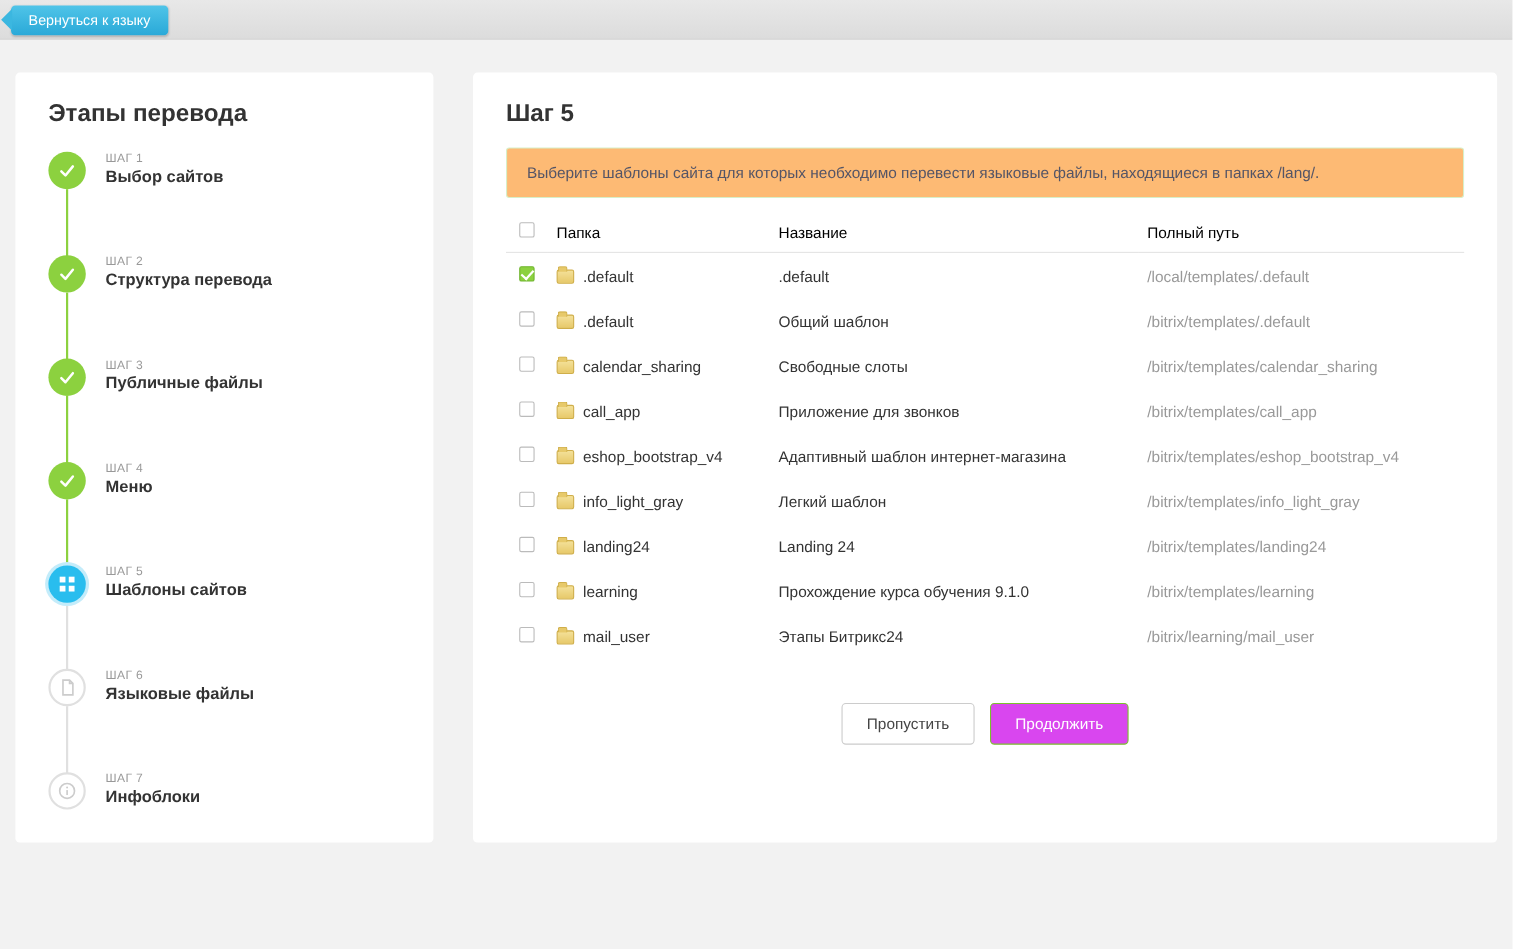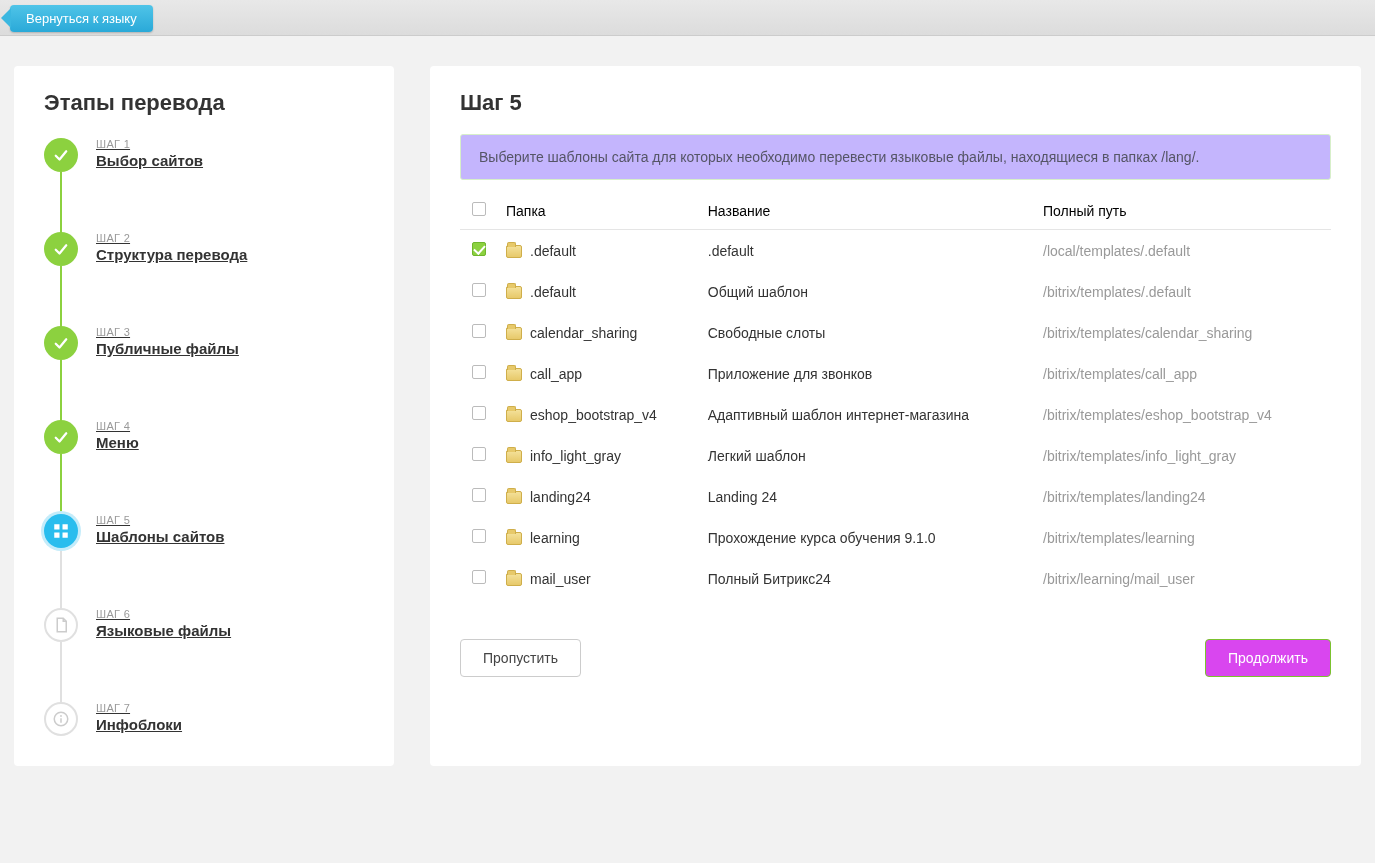--- a/index.html
+++ b/index.html
@@ -13,21 +13,21 @@
   }
   .back-btn::before {
     content: ''; position: absolute; left: -9px; top: 3px; width: 0; height: 0;
     border-top: 10px solid transparent; border-bottom: 10px solid transparent;
     border-right: 10px solid #3bb7e0;
   }
   .page { display: flex; gap: 36px; padding: 30px 14px; max-width: 1375px; }
   .sidebar { width: 380px; background: #fff; border-radius: 4px; padding: 24px 30px 30px; }
   .sidebar h2 { font-size: 22px; font-weight: 600; color: #333; margin-bottom: 22px; }
   .steps { list-style: none; position: relative; }
-  .step { display: flex; align-items: flex-start; position: relative; padding-bottom: 60px; text-decoration: underline; }
+  .step { display: flex; align-items: flex-start; position: relative; padding-bottom: 60px; }
   .step:last-child { padding-bottom: 0; }
   .step .line {
     position: absolute; left: 16px; top: 34px; bottom: -2px; width: 2px; background: #8cd13f;
   }
   .step.before-current .line { background: #8cd13f; }
   .step.after-current .line, .step.inactive .line { background: #e0e0e0; }
   .step.current .line { background: #e0e0e0; }
   .step:last-child .line { display: none; }
   .badge {
     width: 34px; height: 34px; border-radius: 50%; flex-shrink: 0;
@@ -35,21 +35,21 @@
     position: relative; z-index: 1;
   }
   .badge.done { background: #8cd13f; }
   .badge.current { background: #29bdee; box-shadow: 0 0 0 3px #c4ecfa; }
   .badge.pending { background: #fff; border: 2px solid #e0e0e0; }
   .badge svg { width: 18px; height: 18px; }
   .step-text .num { font-size: 11px; color: #999; text-transform: uppercase; letter-spacing: .3px; }
   .step-text .label { font-size: 15px; font-weight: 600; color: #333; margin-top: 2px; }
   .main { flex: 1; background: #fff; border-radius: 4px; padding: 24px 30px 28px; }
   .main h2 { font-size: 22px; font-weight: 600; color: #333; margin-bottom: 18px; }
-  .hint { background: #c4b5fd; border: 1px solid #d7efc9; color: #556; padding: 14px 18px; border-radius: 3px; margin-bottom: 12px; font-size: 14px; }
+  .hint { background: #fdba74; border: 1px solid #d7efc9; color: #556; padding: 14px 18px; border-radius: 3px; margin-bottom: 12px; font-size: 14px; }
   table { width: 100%; border-collapse: collapse; }
   thead th { text-align: left; font-weight: normal; color: #000000; font-size: 14px; padding: 10px 8px; border-bottom: 1px solid #e5e5e5; }
   tbody td { padding: 12px 8px; font-size: 14px; color: #333; vertical-align: middle; }
   td.path { color: #999; }
   .cb {
     width: 14px; height: 14px; border: 1px solid #bbb; border-radius: 2px; display: inline-block;
     background: #fff; position: relative; cursor: pointer;
   }
   .cb.checked { background: #8cd13f; border-color: #6fb52e; }
   .cb.checked::after {
@@ -57,21 +57,21 @@
     border-right: 2px solid #fff; border-bottom: 2px solid #fff; transform: rotate(42deg);
   }
   .folder-ico {
     width: 16px; height: 13px; display: inline-block; vertical-align: middle; margin-right: 8px;
     background: linear-gradient(#f4e19a,#e7c96a); border: 1px solid #cfae4a; border-radius: 2px; position: relative;
   }
   .folder-ico::before {
     content: ''; position: absolute; top: -4px; left: 0; width: 7px; height: 4px;
     background: #e7c96a; border: 1px solid #cfae4a; border-bottom: none; border-radius: 2px 2px 0 0;
   }
-  .actions { display: flex; justify-content: space-between; gap: 14px; margin-top: 40px; }
+  .actions { display: flex; justify-content: center; gap: 14px; margin-top: 40px; }
   .btn { padding: 10px 22px; border-radius: 4px; font-size: 14px; cursor: pointer; border: 1px solid #ccc; background: #fff; color: #444; }
   .btn.primary { background: #d946ef; border-color: #7bc22e; color: #fff; }
   th.cb-col, td.cb-col { width: 38px; text-align: center; }
 </style>
 </head>
 <body>
 
 <div class="topbar">
   <span class="back-btn">Вернуться к языку</span>
 </div>
@@ -230,21 +230,21 @@
           </tr>
           <tr>
             <td class="cb-col"><span class="cb"></span></td>
             <td><span class="folder-ico"></span><span>learning</span></td>
             <td>Прохождение курса обучения 9.1.0</td>
             <td class="path">/bitrix/templates/learning</td>
           </tr>
           <tr>
             <td class="cb-col"><span class="cb"></span></td>
             <td><span class="folder-ico"></span><span>mail_user</span></td>
-            <td>Полный Битрикс24</td>
+            <td>Этапы Битрикс24</td>
             <td class="path">/bitrix/learning/mail_user</td>
           </tr>
         </tbody>
     </table>
 
     <div class="actions">
       <button class="btn">Пропустить</button>
       <button class="btn primary">Продолжить</button>
     </div>
   </main>

